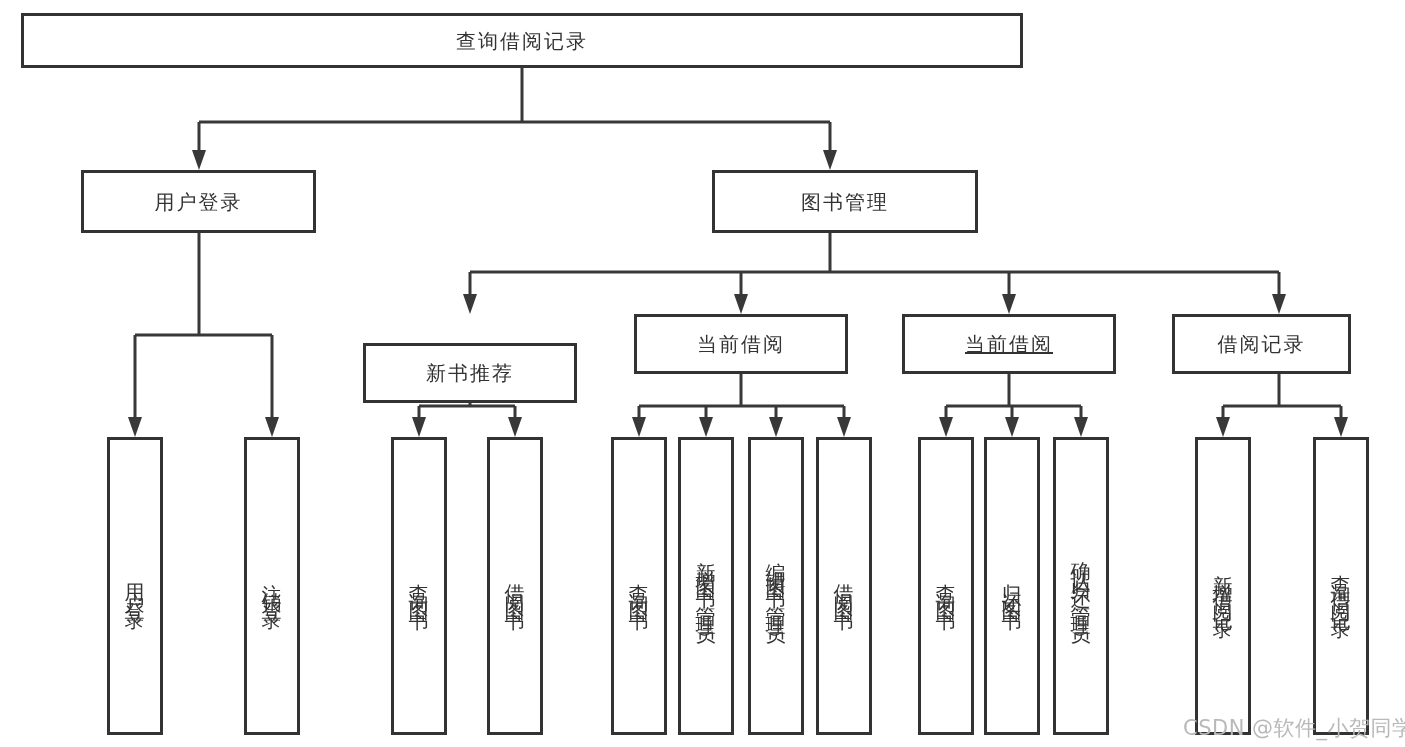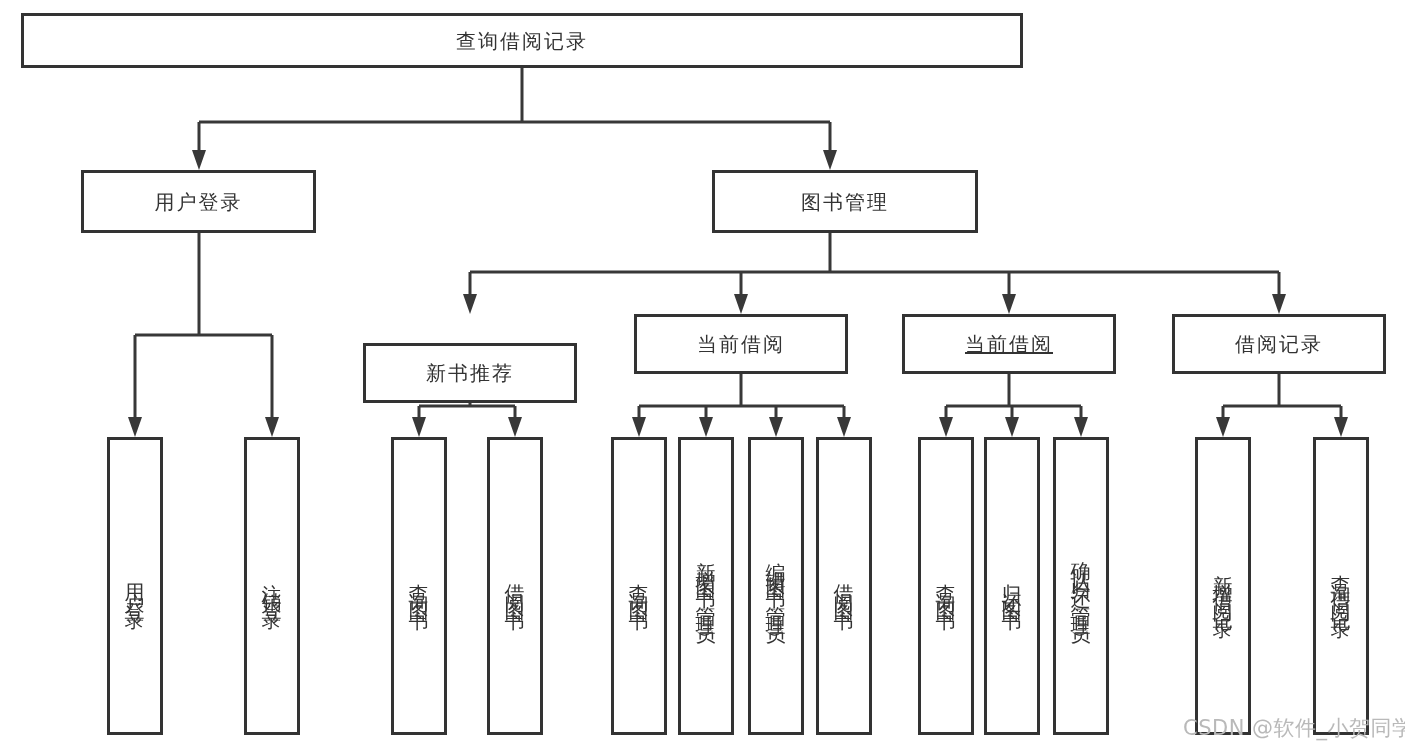--- a/index.html
+++ b/index.html
@@ -29,21 +29,21 @@
   }
   
   .n-root{left:21px;top:13px;width:1002px;height:55px;}
   
   .n-login{left:81px;top:170px;width:235px;height:63px;}
   .n-bookmgmt{left:712px;top:170px;width:266px;height:63px;}
   
   .n-newbook{left:363px;top:314px;width:214px;height:60px;margin-top:29px;}
   .n-borrow{left:634px;top:314px;width:214px;height:60px;}
   .n-current{left:902px;top:314px;width:214px;height:60px;text-decoration:underline;}
-  .n-records{left:1172px;top:314px;width:214px;height:60px;}
+  .n-records{left:1172px;top:314px;width:179px;height:60px;}
   
   .lf{top:437px;width:56px;height:298px;}
   .l1{left:107px;} .l2{left:244px;}
   .l3{left:391px;} .l4{left:487px;}
   .l5{left:611px;} .l6{left:678px;} .l7{left:748px;} .l8{left:816px;}
   .l9{left:918px;} .l10{left:984px;} .l11{left:1053px;}
   .l12{left:1195px;} .l13{left:1313px;}
   .watermark{
     position:absolute;left:1183px;top:714px;width:215px;
     color:var(--wm);font-size:21px;letter-spacing:0.5px;

